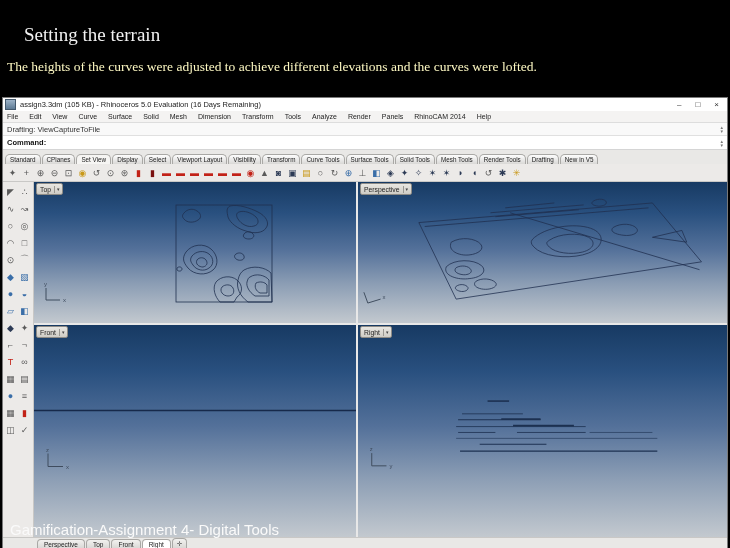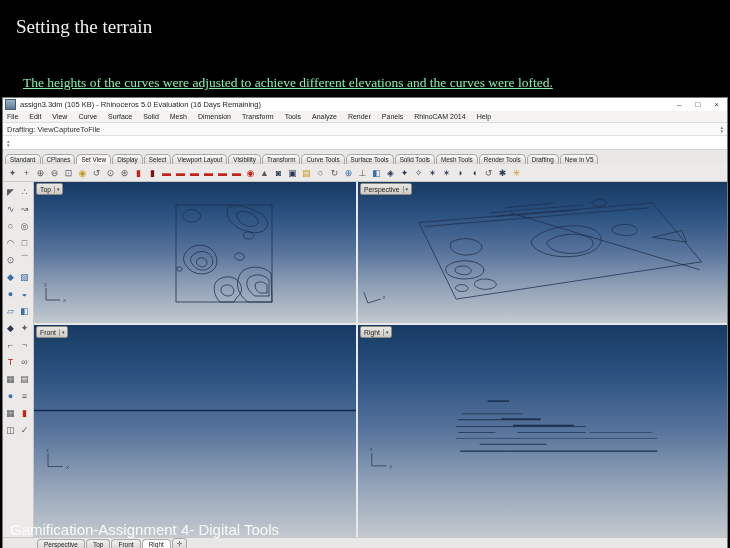--- a/index.html
+++ b/index.html
@@ -1,21 +1,21 @@
 <!DOCTYPE html>
 <html><head>
 <meta charset="utf-8">
 <style>
   html,body{margin:0;padding:0;background:#000;}
   .slide{position:relative;width:730px;height:548px;background:#000;overflow:hidden;
          font-family:"Liberation Sans",sans-serif;}
   .slide-title{position:absolute;left:8px;top:8px;color:#f2f2f2;
-    font-family:"Liberation Serif",serif;font-size:19px;font-weight:normal;margin:8px;}
-  .slide-body{position:absolute;left:7px;top:59px;color:#86efac;
-    font-family:"Liberation Serif",serif;font-size:13.5px;margin:16px;white-space:nowrap;text-decoration:underline;}
+    font-family:"Liberation Serif",serif;font-size:19px;font-weight:normal;margin:16px;}
+  .slide-body{position:absolute;left:7px;top:59px;color:#fef9c3;
+    font-family:"Liberation Serif",serif;font-size:13.5px;margin:0;white-space:nowrap;}
   .footer-text{position:absolute;left:10px;top:521px;color:#fafafa;font-size:15px;}
 
   
   .rhino{position:absolute;left:2px;top:97px;width:726px;height:478px;
          background:#f0efee;border:1px solid #7a7a7a;box-sizing:border-box;
          font-size:7px;color:#111;display:flex;flex-direction:column;overflow:hidden;justify-content:flex-end;}
   .titlebar{height:13px;background:#fff;display:flex;align-items:center;padding:0 2px;flex:none;}
   .app-icon{width:9px;height:9px;background:linear-gradient(#9db3c8,#5d7a94);
             border:1px solid #43586c;margin-right:4px;flex:none;}
   .title-text{font-size:7.5px;color:#222;flex:1;white-space:nowrap;overflow:hidden;}
@@ -129,20 +129,21 @@
 
     <div class="cmdhist">
       <span class="txt">Drafting: ViewCaptureToFile</span>
       <span class="scroll-arrows">
         <span>▴</span>
         <span>▾</span>
       </span>
     </div>
 
     <div class="cmdline">
+      <span class="txt">Command:</span>
       <span class="scroll-arrows">
         <span>▴</span>
         <span>▾</span>
       </span>
     </div>
 
     <div class="tabrow">
         <span class="tb-tab">Standard</span>
         <span class="tb-tab">CPlanes</span>
         <span class="tb-tab active">Set View</span>

